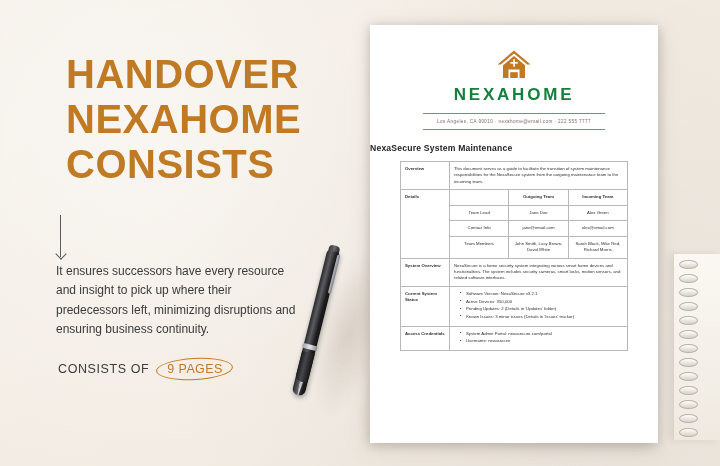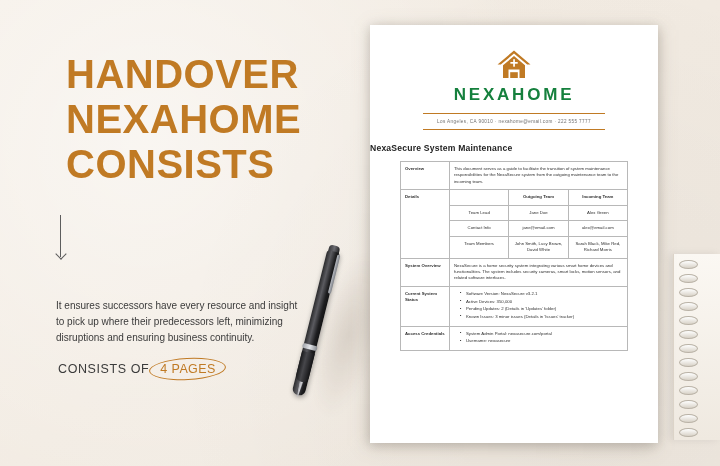--- a/index.html
+++ b/index.html
@@ -71,31 +71,31 @@
     border-bottom: 1px solid #5d5d5d;
     transform: rotate(-45deg);
   }
 
   .body-copy {
     position: absolute;
     left: 56px;
     top: 262px;
     width: 248px;
     color: #3b3b3b;
-    font-size: 10px;
+    font-size: 12px;
     line-height: 1.62;
-    margin-top: 36px;
   }
 
   .pages-line {
     position: absolute;
     left: 58px;
     top: 358px;
     display: flex;
     align-items: center;
+    gap: 7px;
   }
   .pages-label {
     color: #3b3b3b;
     font-size: 12.5px;
     letter-spacing: 0.6px;
   }
   .pages-count-wrap {
     position: relative;
     padding: 4px 11px;
     color: #c07a24;
@@ -353,21 +353,21 @@
     </div>
 
     <div class="arrow-down"></div>
 
     <div class="body-copy">It ensures successors have every resource and insight to pick up where their predecessors left, minimizing disruptions and ensuring business continuity.</div>
 
     <div class="pages-line">
       <span class="pages-label">CONSISTS OF</span>
       <span class="pages-count-wrap">
         <span class="pages-ellipse"></span>
-        <span class="pages-count">4 PAGES</span>
+        <span class="pages-count">9 PAGES</span>
       </span>
     </div>
   </div>
 
   <div class="pen-shadow"></div>
   <div class="pen">
     <div class="pen-top"></div>
     <div class="pen-body"></div>
     <div class="pen-clip"></div>
     <div class="pen-ring"></div>

